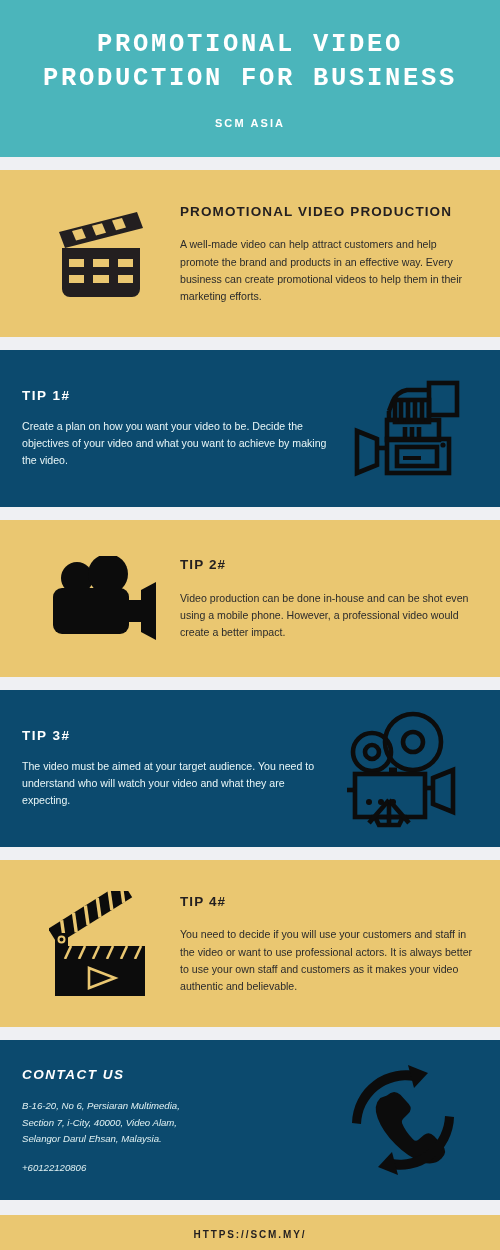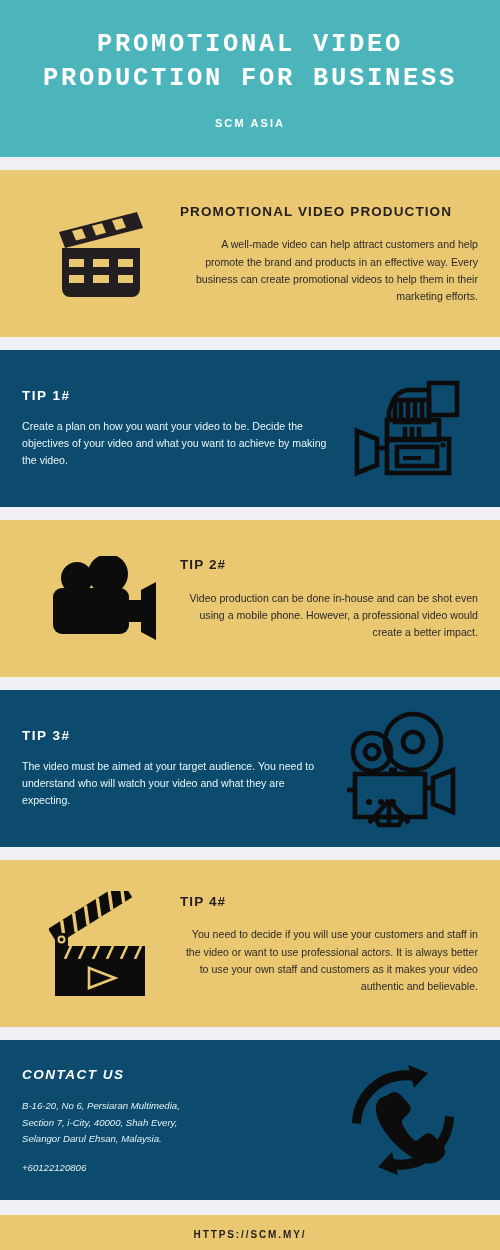--- a/index.html
+++ b/index.html
@@ -69,21 +69,21 @@
     text-transform:uppercase;
   }
   .sec-title.dark { color:#231f20; font-size:13.5px; letter-spacing:1.1px; line-height:1.45; }
   .sec-title.light { color:#ffffff; font-size:13.5px; letter-spacing:1.5px; }
 
   .sec-body {
     font-size:10.6px;
     line-height:1.62;
     margin-top:15px;
   }
-  .sec-body.dark { color:#2b2b2b;text-align:right; }
+  .sec-body.dark { color:#2b2b2b; }
   .sec-body.light { color:#e8f6f7; }
 
   .contact-body { font-size:9.6px; line-height:1.75; color:#e2f2f3; margin-top:16px; }
   .contact-phone { font-size:9.6px; color:#e2f2f3; margin-top:14px; }
 
   
   .footer {
     background:#eac771;
     height:38px;
     display:flex; align-items:center; justify-content:center;
@@ -280,21 +280,21 @@
     </div>
   </div>
 
   <div class="gap"></div>
 
   <div class="section teal sec-contact">
     <div class="text-col">
       <div class="sec-title light">CONTACT US</div>
       <div class="contact-body">
         <div>B-16-20, No 6, Persiaran Multimedia,</div>
-        <div>Section 7, i-City, 40000, Shah Every,</div>
+        <div>Section 7, i-City, 40000, Video Alam,</div>
         <div>Selangor Darul Ehsan, Malaysia.</div>
       </div>
       <div class="contact-phone">+60122120806</div>
     </div>
     <div class="icon-col right">
       <svg class="ic" width="118" height="118" viewBox="0 0 118 118" aria-hidden="true">
         <g fill="#0c0c0c">
 
           <path d="M44 34 q8 -8 16 -1 l10 11 q5 6 -1 12 l-6 6 q-2 2 -1 5 q4 10 13 19 q3 3 6 1 l7 -6 q6 -5 12 1 l10 11 q7 8 -1 16 q-9 9 -24 4 q-16 -6 -31 -21 q-15 -15 -21 -31 q-6 -15 3 -24 Z" transform="translate(6,6) scale(0.84)"></path>
 

